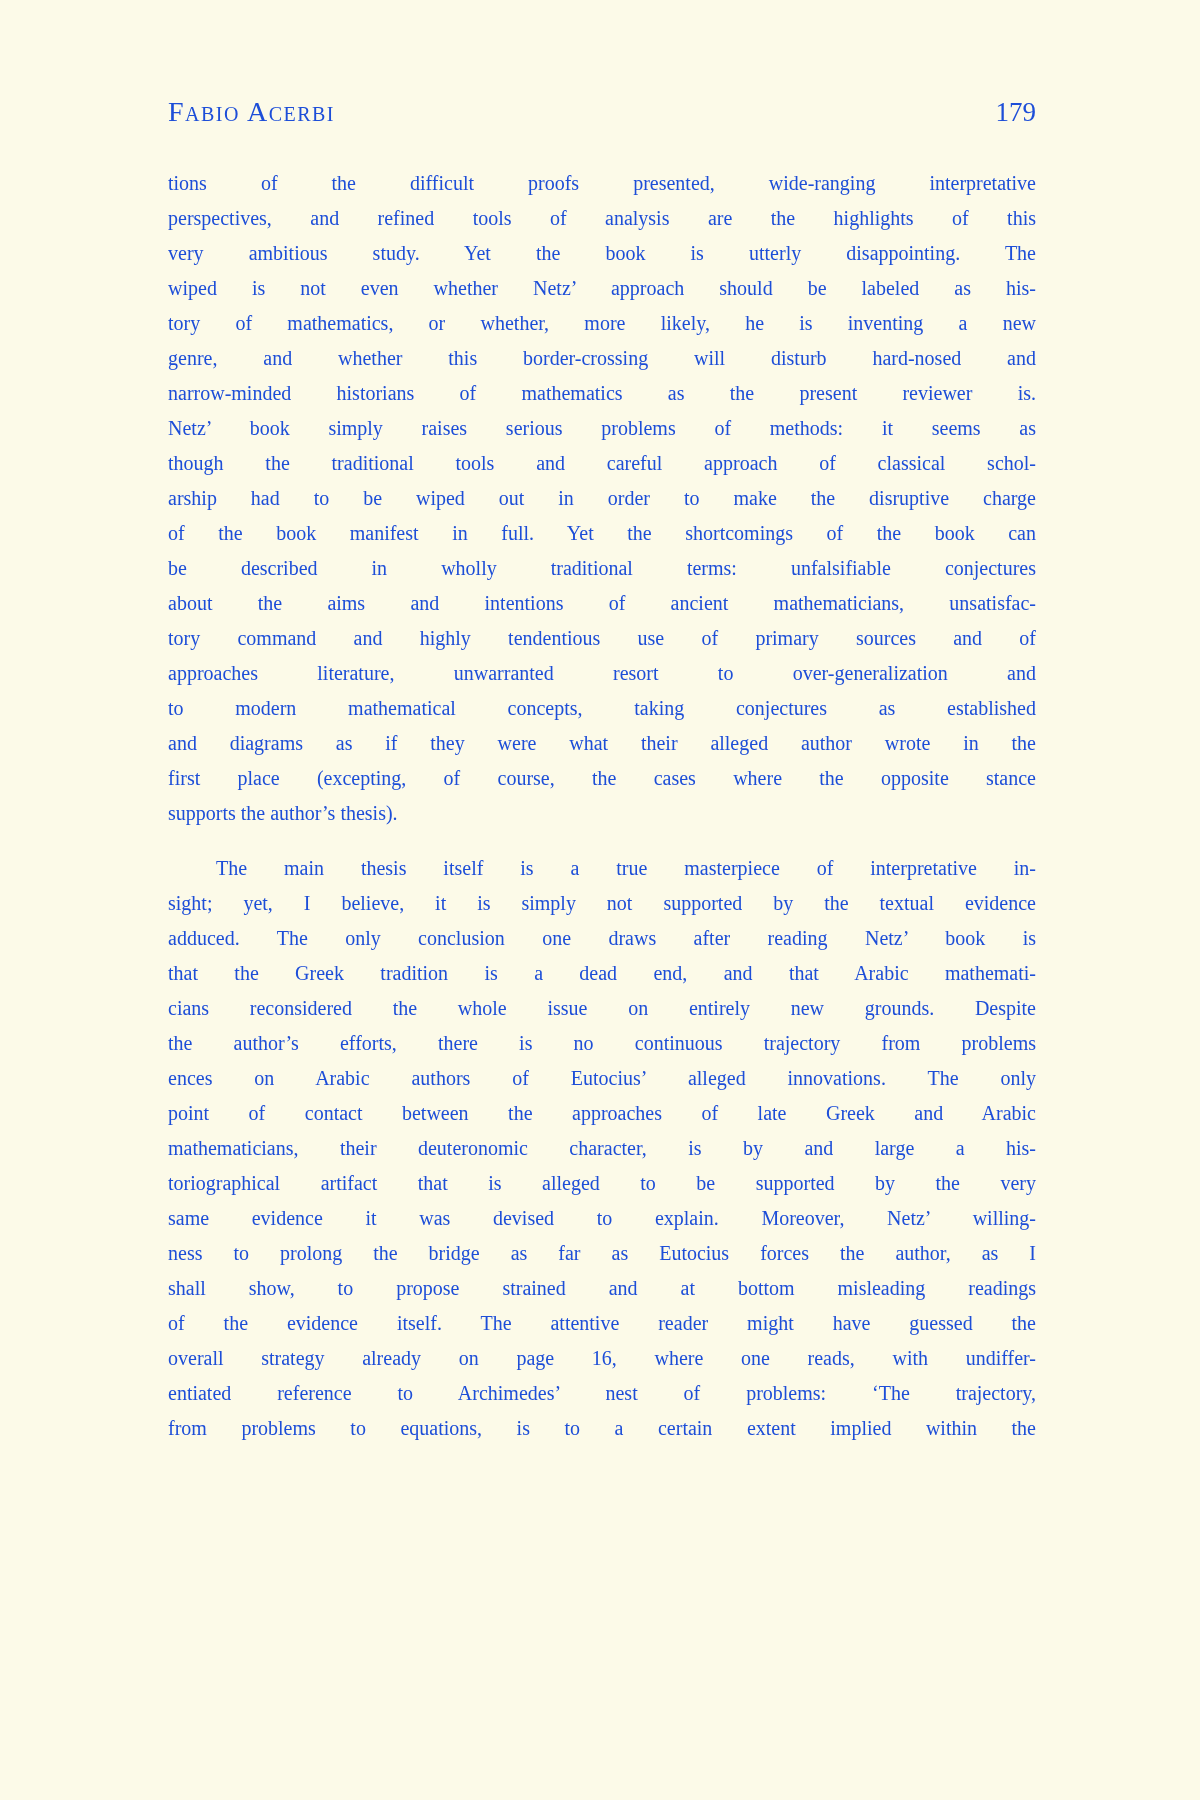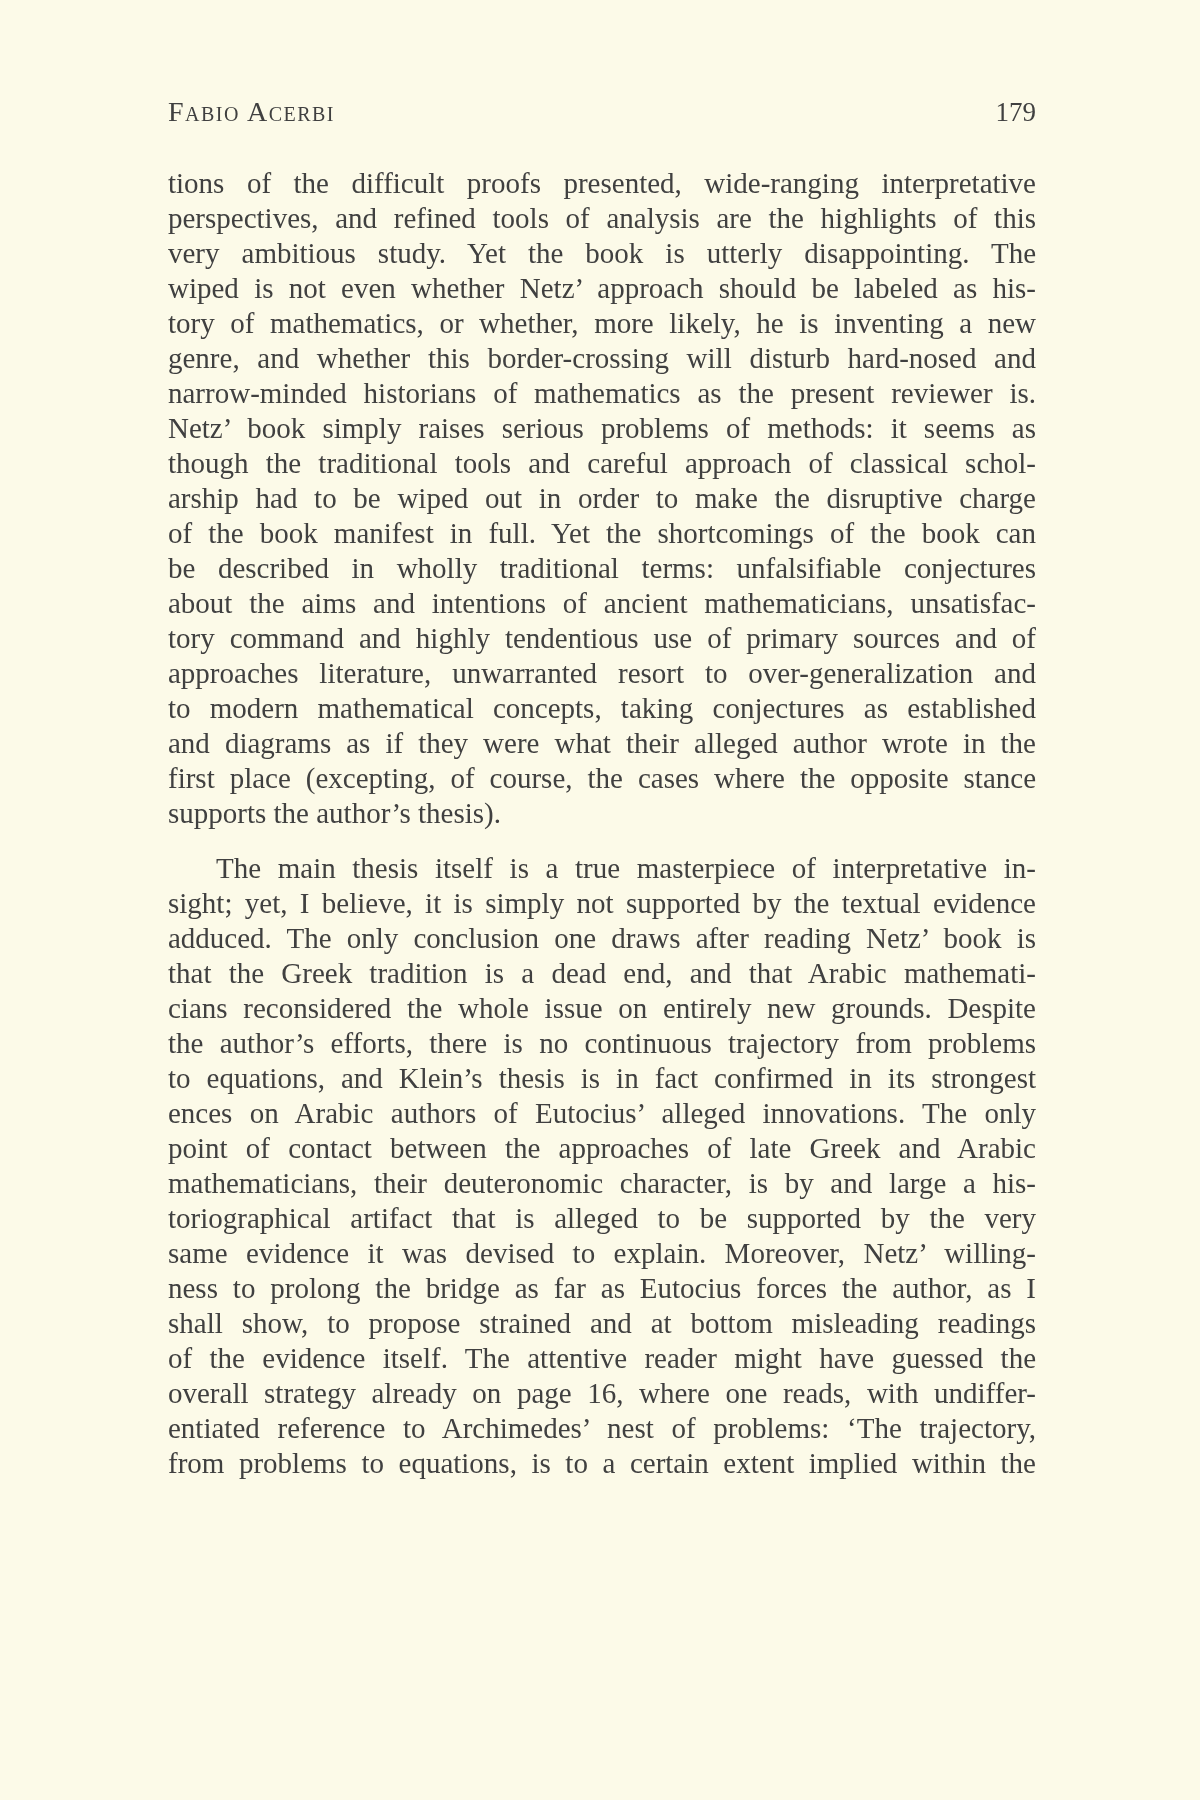--- a/index.html
+++ b/index.html
@@ -31,21 +31,21 @@
     margin-bottom: 38px;
   }
   .author {
     font-variant: small-caps;
     letter-spacing: 1.5px;
   }
   .page-number {
     font-size: 27px;
   }
   .body-text {
-    font-size: 29px;
+    font-size: 20px;
     line-height: 35px;
     margin-top: 32px;
   }
   .paragraph {
     margin: 0;
   }
   .paragraph + .paragraph {
     margin-top: 20px;
   }
   .line {
@@ -57,21 +57,21 @@
   .line.short-last {
     text-align-last: left;
   }
   .paragraph.indented .line:first-child {
     text-indent: 48px;
   }
 </style>
 </head>
 <body>
 
-<div class="page" style="background: rgb(252, 250, 232); color: #404040;">
+<div class="page" style="background: rgb(252, 250, 232); color: #1d4ed8;">
   <div class="content">
     <div class="page-header">
       <span class="author">Fabio Acerbi</span>
       <span class="page-number">179</span>
     </div>
     <div class="body-text">
         <div class="paragraph">
           <div class="line">tions of the difficult proofs presented, wide-ranging interpretative</div>
           <div class="line">perspectives, and refined tools of analysis are the highlights of this</div>
           <div class="line">very ambitious study.  Yet the book is utterly disappointing.  The</div>
@@ -92,21 +92,20 @@
           <div class="line">first place (excepting, of course, the cases where the opposite stance</div>
           <div class="line short-last">supports the author’s thesis).</div>
         </div>
         <div class="paragraph indented">
           <div class="line">The main thesis itself is a true masterpiece of interpretative in-</div>
           <div class="line">sight; yet, I believe, it is simply not supported by the textual evidence</div>
           <div class="line">adduced.  The only conclusion one draws after reading Netz’ book is</div>
           <div class="line">that the Greek tradition is a dead end, and that Arabic mathemati-</div>
           <div class="line">cians reconsidered the whole issue on entirely new grounds.  Despite</div>
           <div class="line">the author’s efforts, there is no continuous trajectory from problems</div>
-          <div class="line">to equations, and Klein’s thesis is in fact confirmed in its strongest</div>
           <div class="line">ences on Arabic authors of Eutocius’ alleged innovations.  The only</div>
           <div class="line">point of contact between the approaches of late Greek and Arabic</div>
           <div class="line">mathematicians, their deuteronomic character, is by and large a his-</div>
           <div class="line">toriographical artifact that is alleged to be supported by the very</div>
           <div class="line">same evidence it was devised to explain.  Moreover, Netz’ willing-</div>
           <div class="line">ness to prolong the bridge as far as Eutocius forces the author, as I</div>
           <div class="line">shall show, to propose strained and at bottom misleading readings</div>
           <div class="line">of the evidence itself.  The attentive reader might have guessed the</div>
           <div class="line">overall strategy already on page 16, where one reads, with undiffer-</div>
           <div class="line">entiated reference to Archimedes’ nest of problems: ‘The trajectory,</div>

